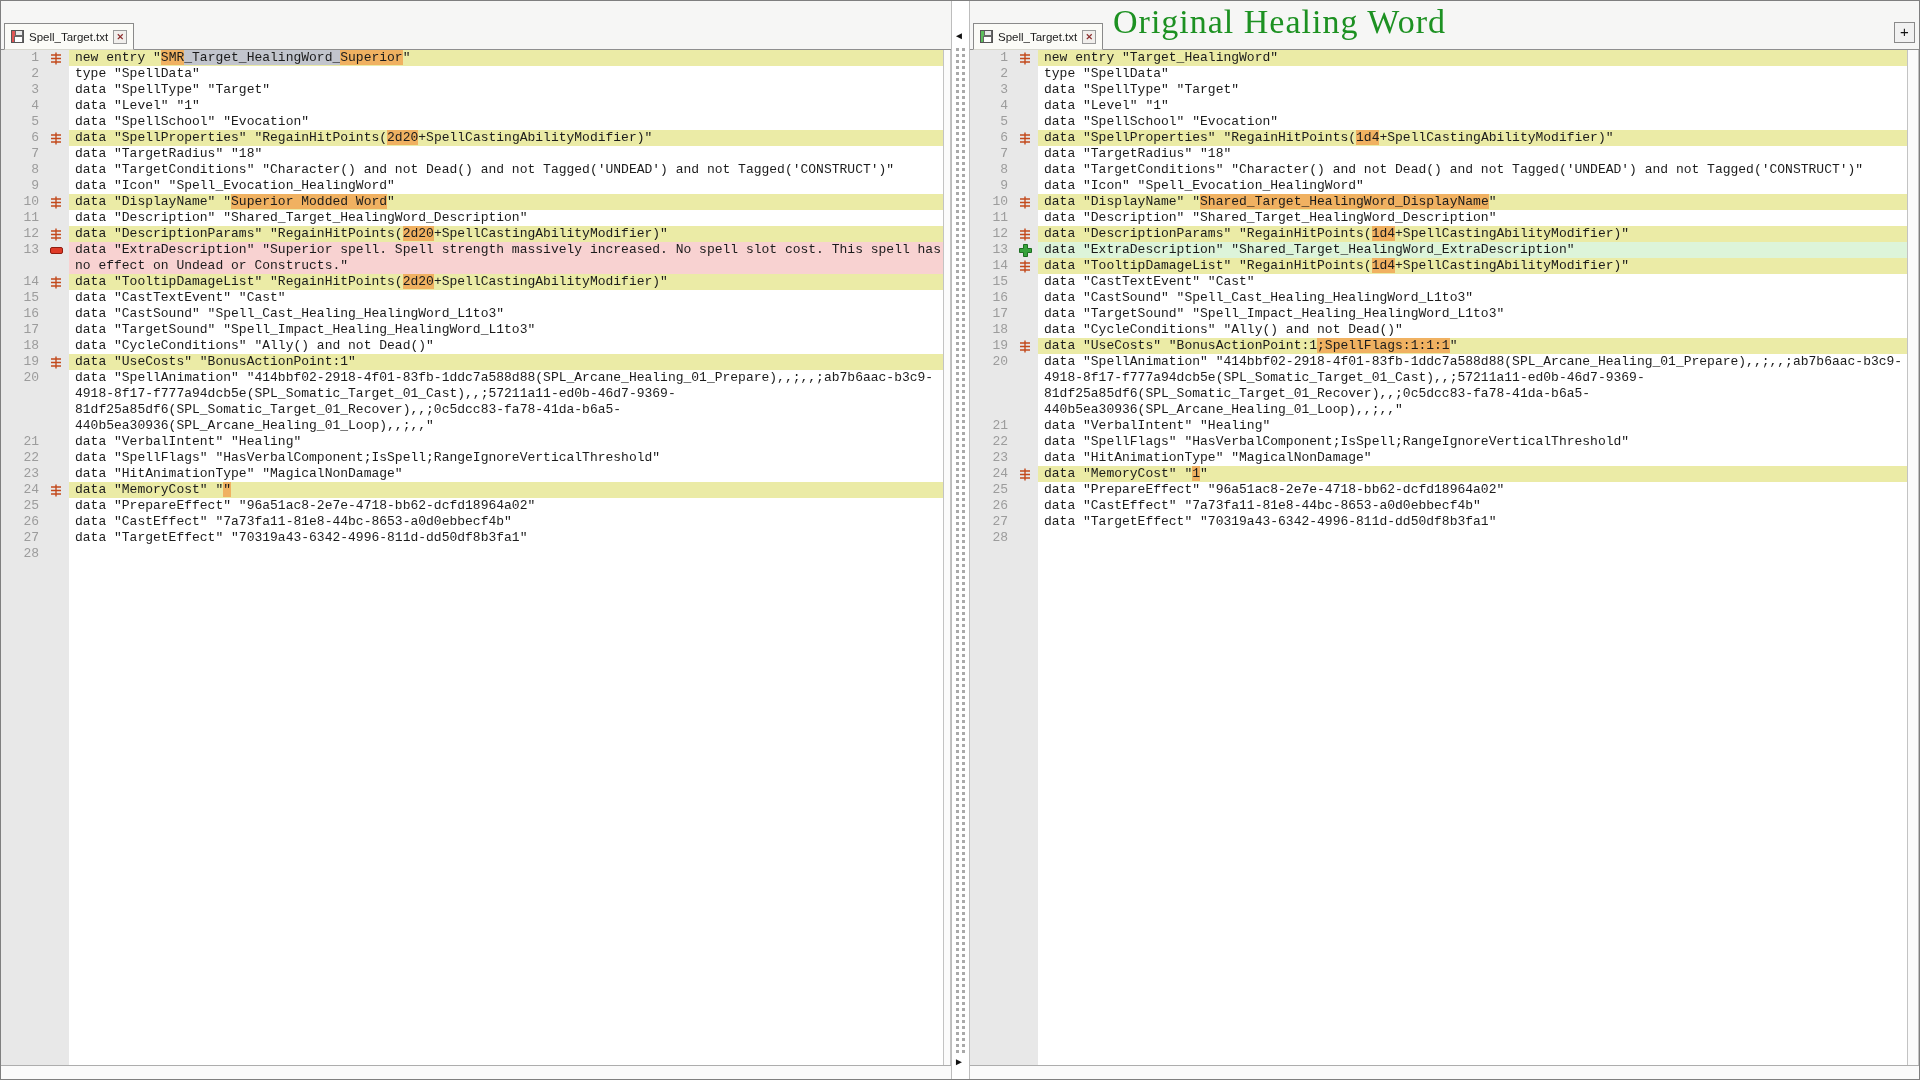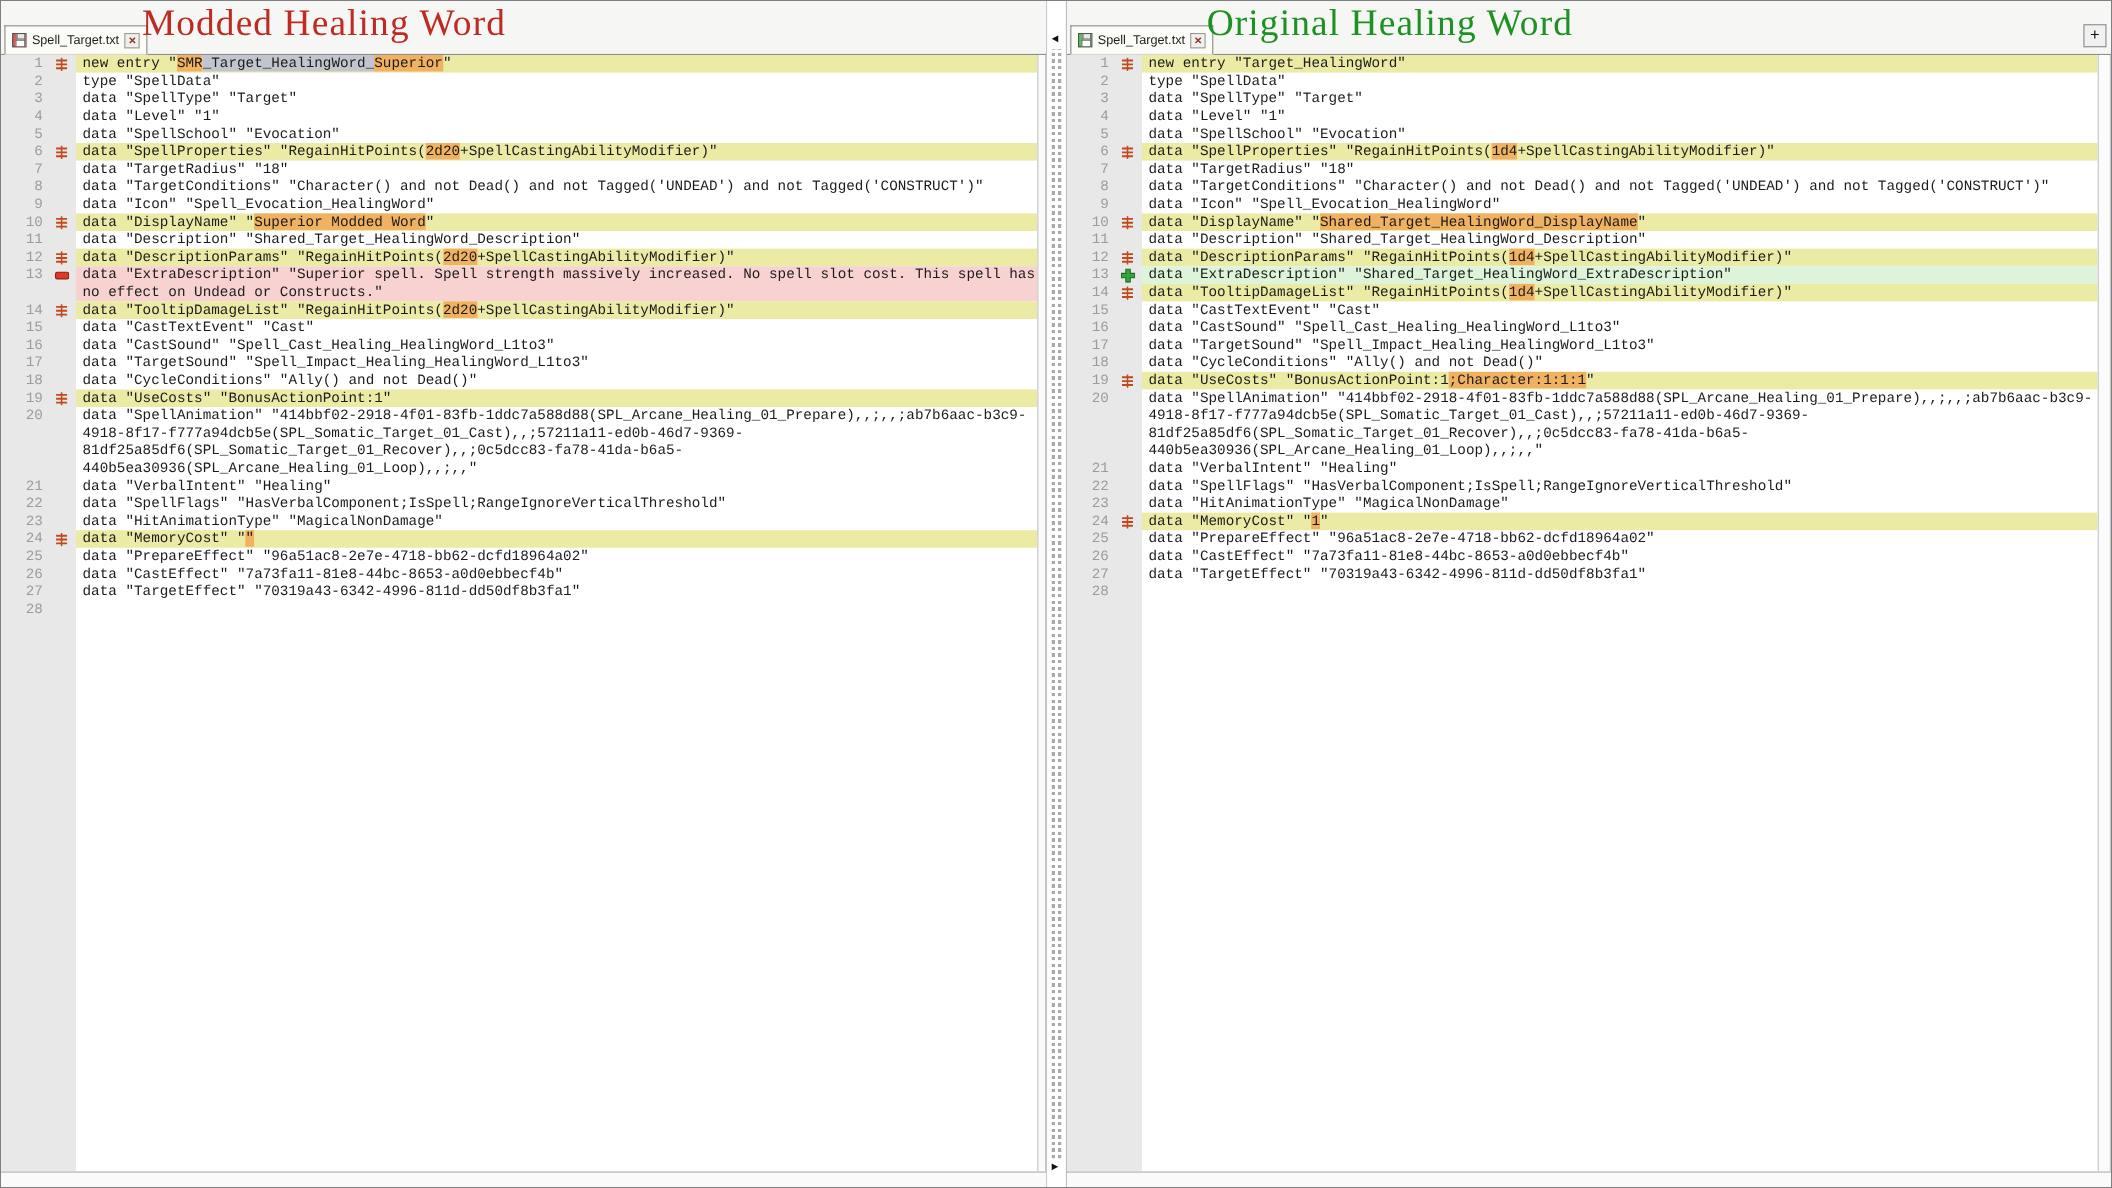--- a/index.html
+++ b/index.html
@@ -33,21 +33,21 @@
               text-align:center; cursor:pointer; }
   .plusbtn { position:absolute; top:21px; right:4px; width:21px; height:21px;
              background:#f1f1f1; border:1px solid #8a8a8a; font-size:15px; color:#111;
              line-height:18px; text-align:center; cursor:pointer; }
 
   
   .anno { position:absolute; top:2px; font-family:"Liberation Serif", serif;
           font-size:34px; letter-spacing:1px; white-space:nowrap; z-index:3;
           pointer-events:none; }
   .anno-left  { left:128px; color:var(--title-modded); }
-  .anno-right { left:127px; color:var(--title-original); }
+  .anno-right { left:143px; color:var(--title-original); }
 
   
   .editor { position:absolute; top:49px; bottom:14px; left:0; overflow:hidden;
             font-family:"Liberation Mono", monospace; font-size:13px; line-height:16px;
             background:linear-gradient(to right, var(--gutter-bg) 68px, #ffffff 68px); }
   .pane-left  .editor { right:8px; }
   .pane-right .editor { right:12px; }
   .row { display:flex; align-items:flex-start; min-height:16px; }
   .num { flex:0 0 46px; text-align:right; padding-right:8px; color:var(--line-number);
          user-select:none; }
@@ -87,21 +87,20 @@
 <div class="root">
 
   <section class="pane pane-left">
     <div class="tabbar">
       <div class="tab">
         <span class="floppy floppy-red"></span>
         <span class="fname">Spell_Target.txt</span>
         <span class="closebox">✕</span>
       </div>
     </div>
-    <div class="anno anno-left">Modded Healing Word</div>
     <div class="editor">
         <div class="row ln-changed">
           <div class="num">1</div>
           <div class="marg">
             <svg width="12" height="13" viewBox="0 0 12 13">
               <path d="M1 3h10M1 6.5h10M1 10h10" stroke="var(--icon-changed)" stroke-width="1.7" fill="none"></path>
               <path d="M6 .5v12" stroke="var(--icon-changed)" stroke-width="1.4" fill="none"></path>
             </svg>
           </div>
           <div class="txt"><span>new entry "</span><span class="hl-orange">SMR</span><span class="hl-gray">_Target_HealingWord_</span><span class="hl-orange">Superior</span><span>"</span></div>
@@ -417,21 +416,21 @@
           <div class="txt"><span>data "CycleConditions" "Ally() and not Dead()"</span></div>
         </div>
         <div class="row ln-changed">
           <div class="num">19</div>
           <div class="marg">
             <svg width="12" height="13" viewBox="0 0 12 13">
               <path d="M1 3h10M1 6.5h10M1 10h10" stroke="var(--icon-changed)" stroke-width="1.7" fill="none"></path>
               <path d="M6 .5v12" stroke="var(--icon-changed)" stroke-width="1.4" fill="none"></path>
             </svg>
           </div>
-          <div class="txt"><span>data "UseCosts" "BonusActionPoint:1</span><span class="hl-orange">;Character:1:1:1</span><span>"</span></div>
+          <div class="txt"><span>data "UseCosts" "BonusActionPoint:1</span><span class="hl-orange">;SpellFlags:1:1:1</span><span>"</span></div>
         </div>
         <div class="row">
           <div class="num">20</div>
           <div class="marg"></div>
           <div class="txt"><span>data "SpellAnimation" "414bbf02-2918-4f01-83fb-1ddc7a588d88(SPL_Arcane_Healing_01_Prepare),,;,,;ab7b6aac-b3c9-4918-8f17-f777a94dcb5e(SPL_Somatic_Target_01_Cast),,;57211a11-ed0b-46d7-9369-81df25a85df6(SPL_Somatic_Target_01_Recover),,;0c5dcc83-fa78-41da-b6a5-440b5ea30936(SPL_Arcane_Healing_01_Loop),,;,,"</span></div>
         </div>
         <div class="row">
           <div class="num">21</div>
           <div class="marg"></div>
           <div class="txt"><span>data "VerbalIntent" "Healing"</span></div>

